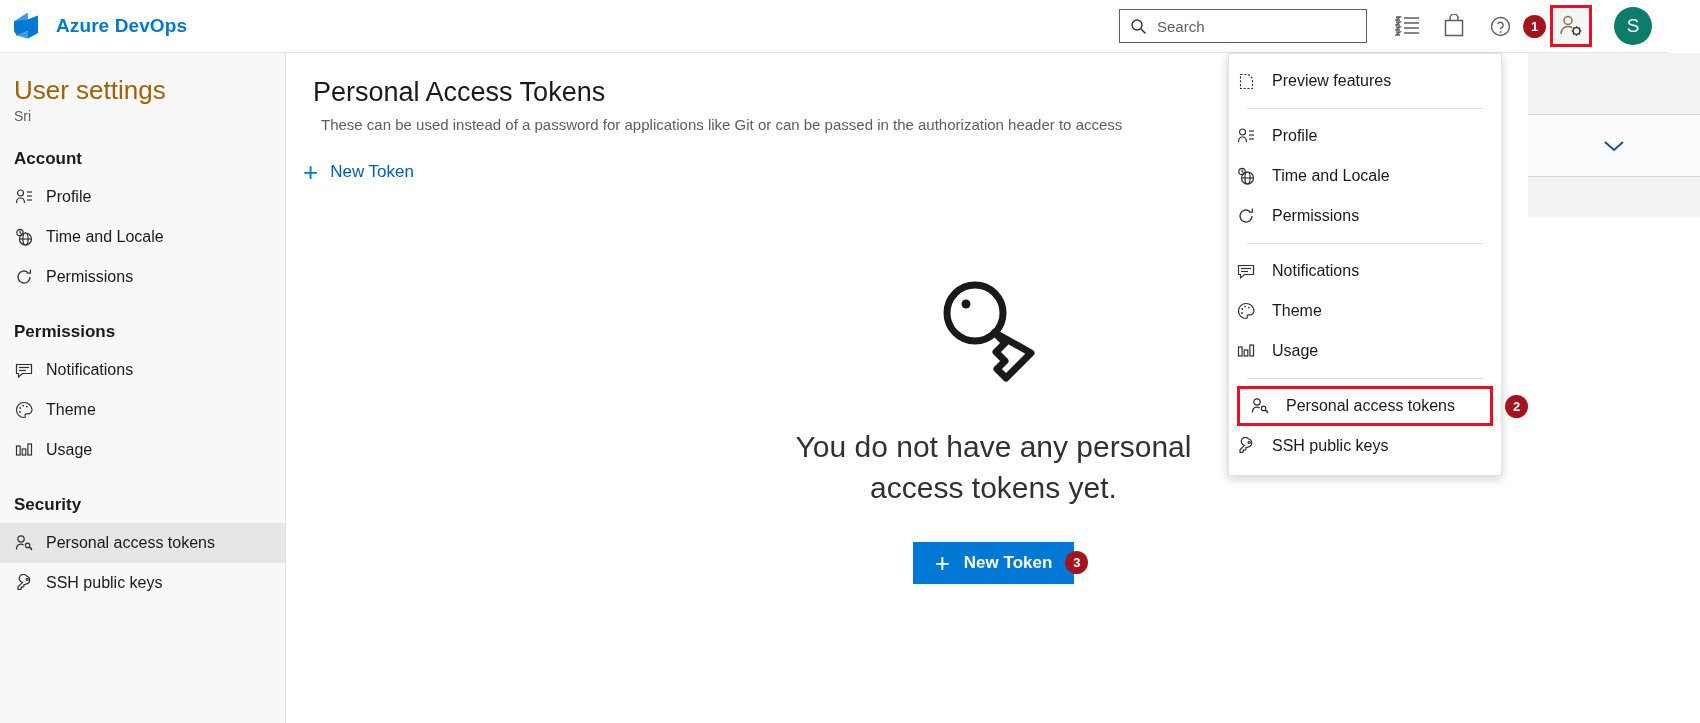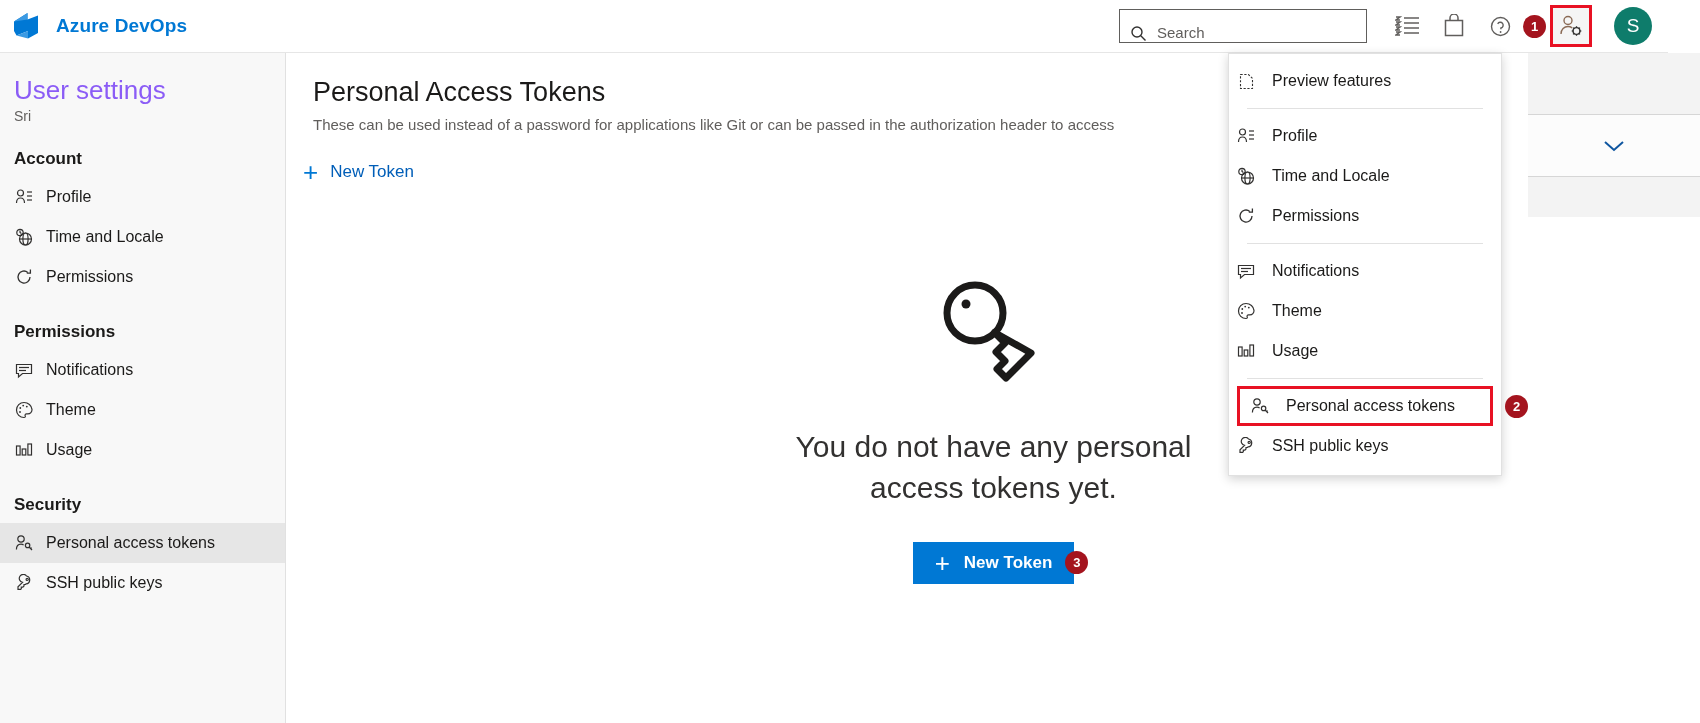--- a/index.html
+++ b/index.html
@@ -23,21 +23,21 @@
   .brand { display: flex; align-items: center; padding-left: 10px; gap: 12px; }
   .brand-logo { width: 34px; height: 34px; display: block; }
   .brand-text {
     font-size: 19px; font-weight: bold; color: #0078d4; letter-spacing: .1px;
   }
   .topbar-right {
     margin-left: auto; display: flex; align-items: center; height: 53px;
   }
   .search-box {
     width: 248px; height: 34px; border: 1px solid #605e5c; background: #fff;
-    display: flex; align-items: flex-end; gap: 8px; padding: 0 10px;
+    display: flex; align-items: center; gap: 8px; padding: 0 10px;
     margin-right: 18px;
   }
   .search-box input {
     border: none; outline: none; font-size: 15px; color: #323130;
     font-family: "Liberation Sans", sans-serif; width: 195px; background: transparent;
   }
   .search-box input::placeholder { color: #605e5c; }
   .topicon {
     width: 46px; height: 53px; display: flex; align-items: center; justify-content: center;
     color: #605e5c;
@@ -59,38 +59,38 @@
     display: flex; align-items: center; justify-content: center;
     margin-left: 14px; margin-right: 16px;
   }
 
   
   .sidebar {
     position: absolute; top: 53px; left: 0; width: 286px; height: 670px;
     background: #f8f8f8; border-right: 1px solid #e1e1e1;
     padding-top: 22px;
   }
-  .side-title { font-size: 26px; color: #8b5cf6; padding: 0 14px; font-weight: normal; }
+  .side-title { font-size: 26px; color: #a16207; padding: 0 14px; font-weight: normal; }
   .side-sub { font-size: 14px; color: #605e5c; padding: 2px 14px 0 14px; }
   .side-group {
     font-size: 17px; font-weight: bold; color: #1b1a19;
     padding: 0 14px; margin-top: 25px; margin-bottom: 8px;
   }
   .side-item {
     display: flex; align-items: center; gap: 12px;
     height: 40px; padding: 0 14px; font-size: 16px; color: #1b1a19;
     cursor: pointer;
   }
   .side-item.active { background: #e6e6e6; }
   .side-item .ic { width: 20px; height: 20px; display: flex; align-items: center; justify-content: center; color: #323130; flex: none; }
 
   
   .content { position: absolute; top: 53px; left: 287px; right: 0; height: 670px; background: #fff; }
   .page-title { font-size: 27px; color: #1b1a19; padding: 24px 0 0 26px; }
-  .page-desc { font-size: 15px; color: #605e5c; padding: 8px 0 0 26px; max-width: 1000px; white-space: nowrap; overflow: hidden; }
+  .page-desc { font-size: 15px; color: #605e5c; padding: 8px 0 0 26px; max-width: 1000px; white-space: nowrap; overflow: hidden; margin-left: 8px; }
   .new-token-link {
     display: inline-flex; align-items: center; gap: 12px;
     color: #005eb8; font-size: 17px; margin: 26px 0 0 16px; cursor: pointer;
   }
   .plus-icon { font-size: 26px; font-weight: 300; color: #0078d4; line-height: 1; }
 
   .empty-state {
     position: absolute; top: 220px; left: 0; right: 0;
     display: flex; flex-direction: column; align-items: center;
   }

